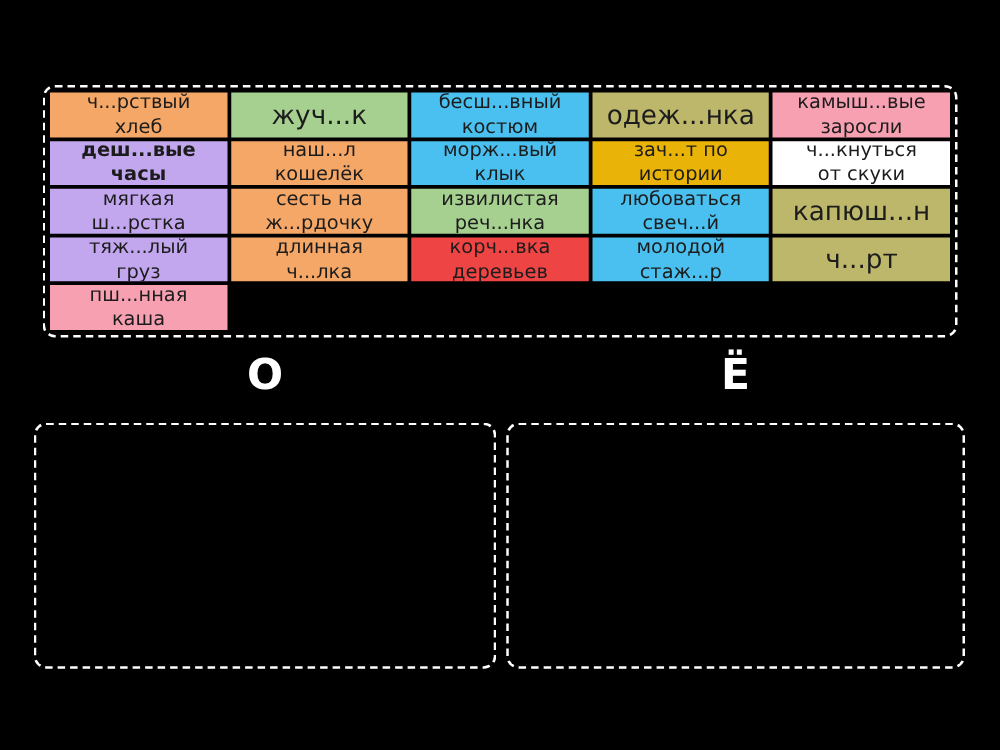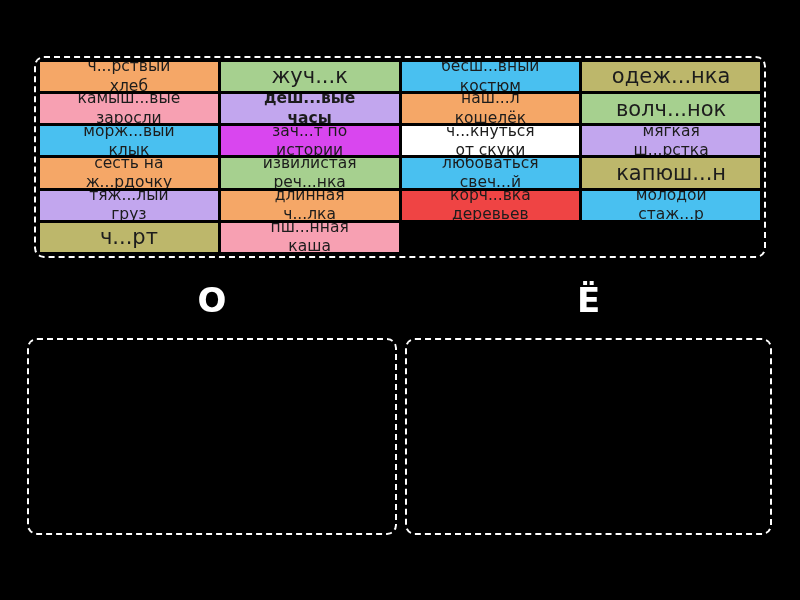--- a/index.html
+++ b/index.html
@@ -5,28 +5,28 @@
   html,body{margin:0;padding:0;}
   body{
     width:800px;height:600px;
     background:#000;
     position:relative;
     overflow:hidden;
     font-family:"DejaVu Sans","Liberation Sans",sans-serif;
   }
   
   .board{
-    position:absolute;left:34px;top:56px;
+    position:absolute;left:34px;top:68px;
     width:732px;height:202px;
     box-sizing:border-box;
     border:2px dashed #fff;
     border-radius:10px;
     padding:4px;
     display:grid;
-    grid-template-columns:repeat(4,1fr);
+    grid-template-columns:repeat(5,1fr);
     grid-auto-rows:1fr;
     gap:3px;
   }
   .tile{
     display:flex;align-items:center;justify-content:center;
     text-align:center;
     color:#1c1c1c;
     white-space:pre-line;
     line-height:1.25;
     overflow:hidden;
@@ -64,24 +64,23 @@
     <div class="tile lg" style="background: rgb(166, 208, 143);">жуч...к</div>
     <div class="tile sm" style="background: rgb(73, 192, 240);">бесш...вный
 костюм</div>
     <div class="tile lg" style="background: rgb(189, 183, 107);">одеж...нка</div>
     <div class="tile sm" style="background: rgb(247, 160, 178);">камыш...вые
 заросли</div>
     <div class="tile sm" style="background: rgb(194, 166, 238); font-weight: bold;">деш...вые
 часы</div>
     <div class="tile sm" style="background: rgb(245, 167, 103);">наш...л
 кошелёк</div>
-    <div class="tile lg" style="background: rgb(166, 208, 143);">волч...нок</div>
     <div class="tile sm" style="background: rgb(73, 192, 240);">морж...вый
 клык</div>
-    <div class="tile sm" style="background: #d946ef;">зач...т по
+    <div class="tile sm" style="background: #eab308;">зач...т по
 истории</div>
     <div class="tile sm" style="background: #ffffff;">ч...кнуться
 от скуки</div>
     <div class="tile sm" style="background: rgb(194, 166, 238);">мягкая
 ш...рстка</div>
     <div class="tile sm" style="background: rgb(245, 167, 103);">сесть на
 ж...рдочку</div>
     <div class="tile sm" style="background: rgb(166, 208, 143);">извилистая
 реч...нка</div>
     <div class="tile sm" style="background: rgb(73, 192, 240);">любоваться

